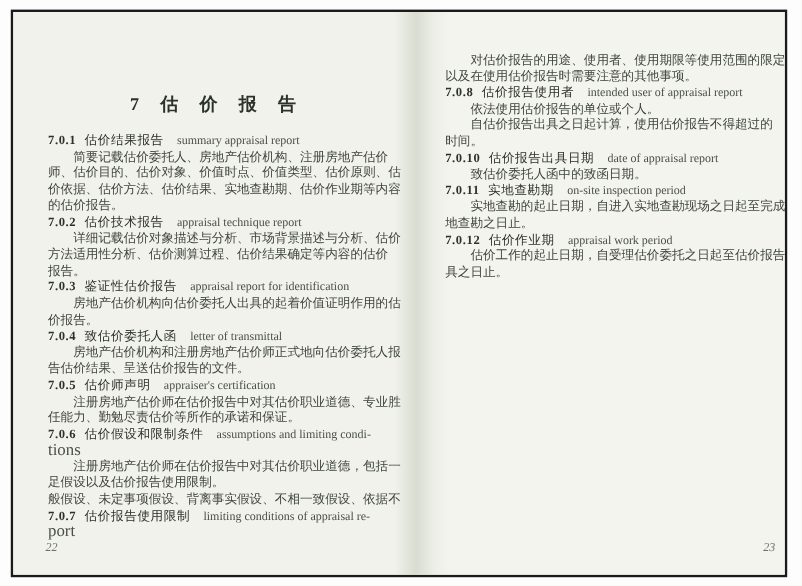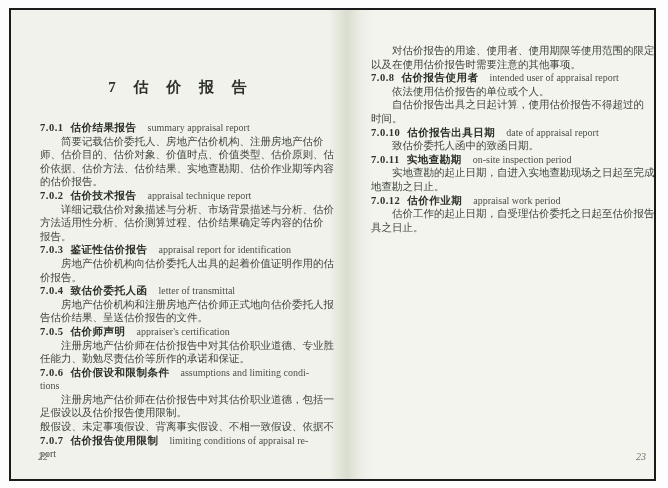--- a/index.html
+++ b/index.html
@@ -17,28 +17,28 @@
   .page-right{left:336px;width:307px;background:#f3f4ee;}
   .gutter{
     position:absolute;left:318px;top:0;width:46px;height:100%;
     background:linear-gradient(90deg,rgba(190,196,178,0) 0%,rgba(176,183,160,0.38) 40%,rgba(210,215,198,0.55) 52%,rgba(190,196,178,0.12) 70%,rgba(190,196,178,0) 100%);
   }
   .chapter-heading{
     position:absolute;left:20px;top:68px;width:300px;text-align:center;
     font-size:15px;font-weight:bold;letter-spacing:7px;color:#2c3129;white-space:nowrap;
   }
   .lines{position:absolute;font-size:10.5px;line-height:13.6px;}
-  .lines-left{left:29px;top:111px;width:300px;}
+  .lines-left{left:29px;top:101px;width:300px;}
   .lines-right{left:360px;top:34px;width:292px;}
   .line{height:13.6px;white-space:nowrap;}
   .line .num{font-weight:bold;color:#2c3129;margin-right:7px;letter-spacing:0.5px;}
-  .line .cjk{font-weight:bold;color:#2c3129;letter-spacing:0.5px;}
+  .line .cjk{font-weight:normal;color:#2c3129;letter-spacing:0.5px;}
   .line .en{margin-left:11px;font-size:10px;color:#4a5048;}
   .line.indent{padding-left:21px;}
-  .line.cont{font-size:10px;color:#4a5048;}
+  .line.cont{font-size:14px;color:#4a5048;}
   .page-number{
     position:absolute;bottom:17px;font-size:10px;font-style:italic;color:#6d7268;
   }
   .page-number-left{left:27px;}
   .page-number-right{right:8px;}
 </style>
 </head>
 <body>
 
 <div class="scan-frame">

